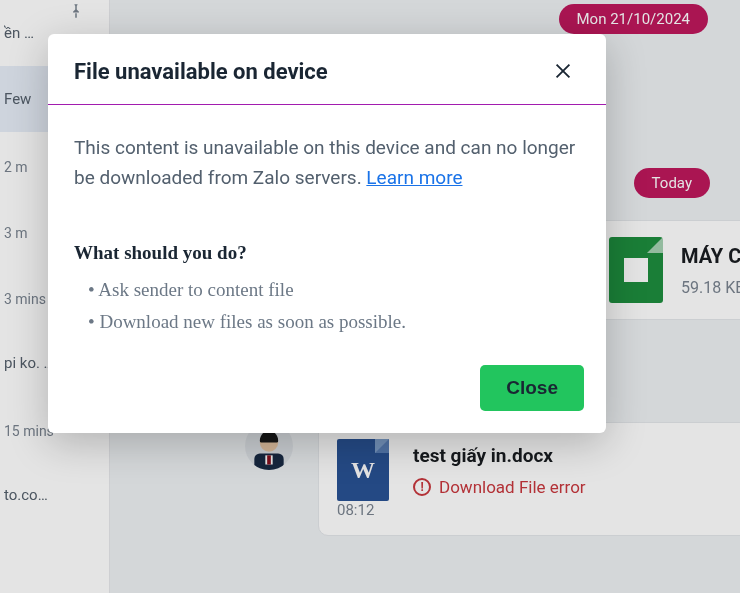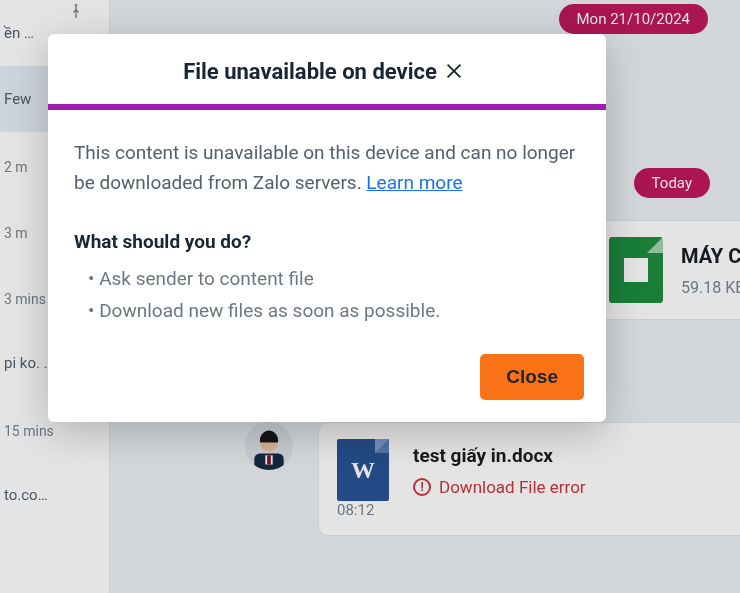--- a/index.html
+++ b/index.html
@@ -64,34 +64,34 @@
   .modal {
     position: absolute;
     top: 34px;
     left: 48px;
     width: 558px;
     background: #fff;
     border-radius: 6px;
     box-shadow: 0 10px 40px rgba(0,0,0,0.22);
     padding: 0;
   }
-  .modal-header { display: flex; align-items: center; justify-content: center; padding: 20px 26px 16px 26px; border-bottom: 6px solid #a21caf; }
+  .modal-header { display: flex; align-items: center; justify-content: space-between; padding: 20px 26px 16px 26px; border-bottom: 1px solid #a21caf; }
   .modal-title { font-size: 22px; font-weight: 700; color: #1a2633; }
   .modal-close { cursor: pointer; color: #1a2633; padding: 6px; }
   .modal-close svg { width: 22px; height: 22px; display: block; }
   .modal-body { padding: 28px 26px 8px 26px; color: #53606e; font-size: 19px; line-height: 1.6; }
   .modal-body a { color: #1a73e8; text-decoration: underline; cursor: pointer; }
-  .modal-sub { margin-top: 28px; }
+  .modal-sub { margin-top: 44px; font-family: Liberation Serif, serif; }
   .modal-sub .q { font-weight: 700; color: #1a2633; font-size: 19px; }
   .modal-sub ul { list-style: none; margin-top: 6px; }
   .modal-sub li { color: #6c7886; font-size: 19px; line-height: 1.7; padding-left: 14px; }
   .modal-sub li::before { content: "• "; }
   .modal-footer { padding: 18px 22px 22px 22px; display: flex; justify-content: flex-end; }
   .close-btn {
-    background: #f97316;
+    background: #22c55e;
     color: #1a2633;
     border: none;
     font-weight: 700;
     font-size: 19px;
     padding: 12px 26px;
     border-radius: 5px;
     cursor: pointer;
   }
 </style>
 </head>

